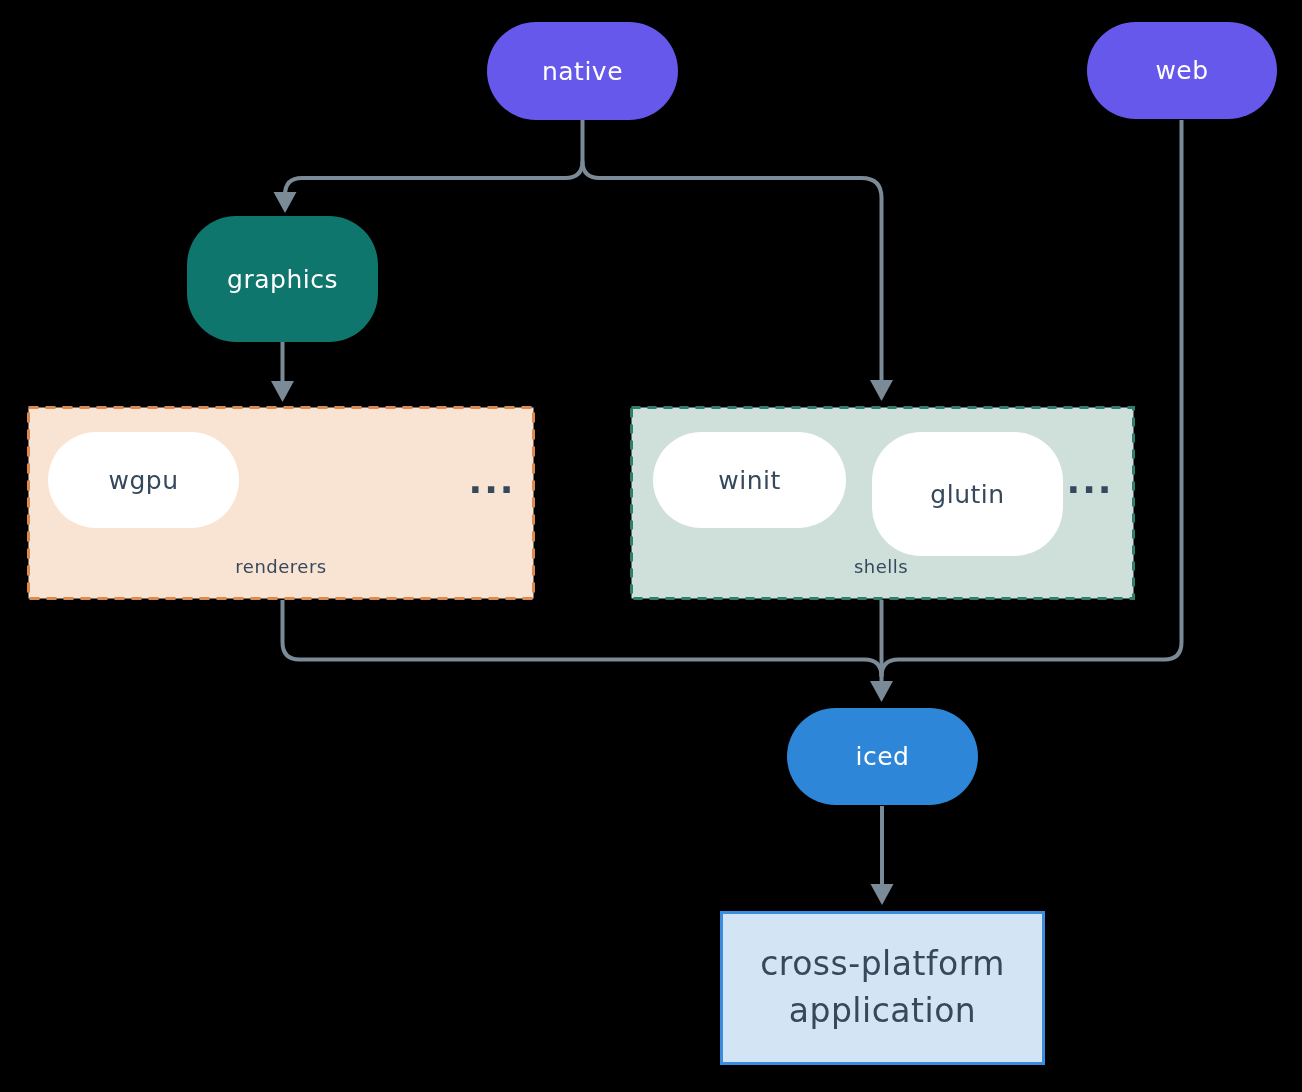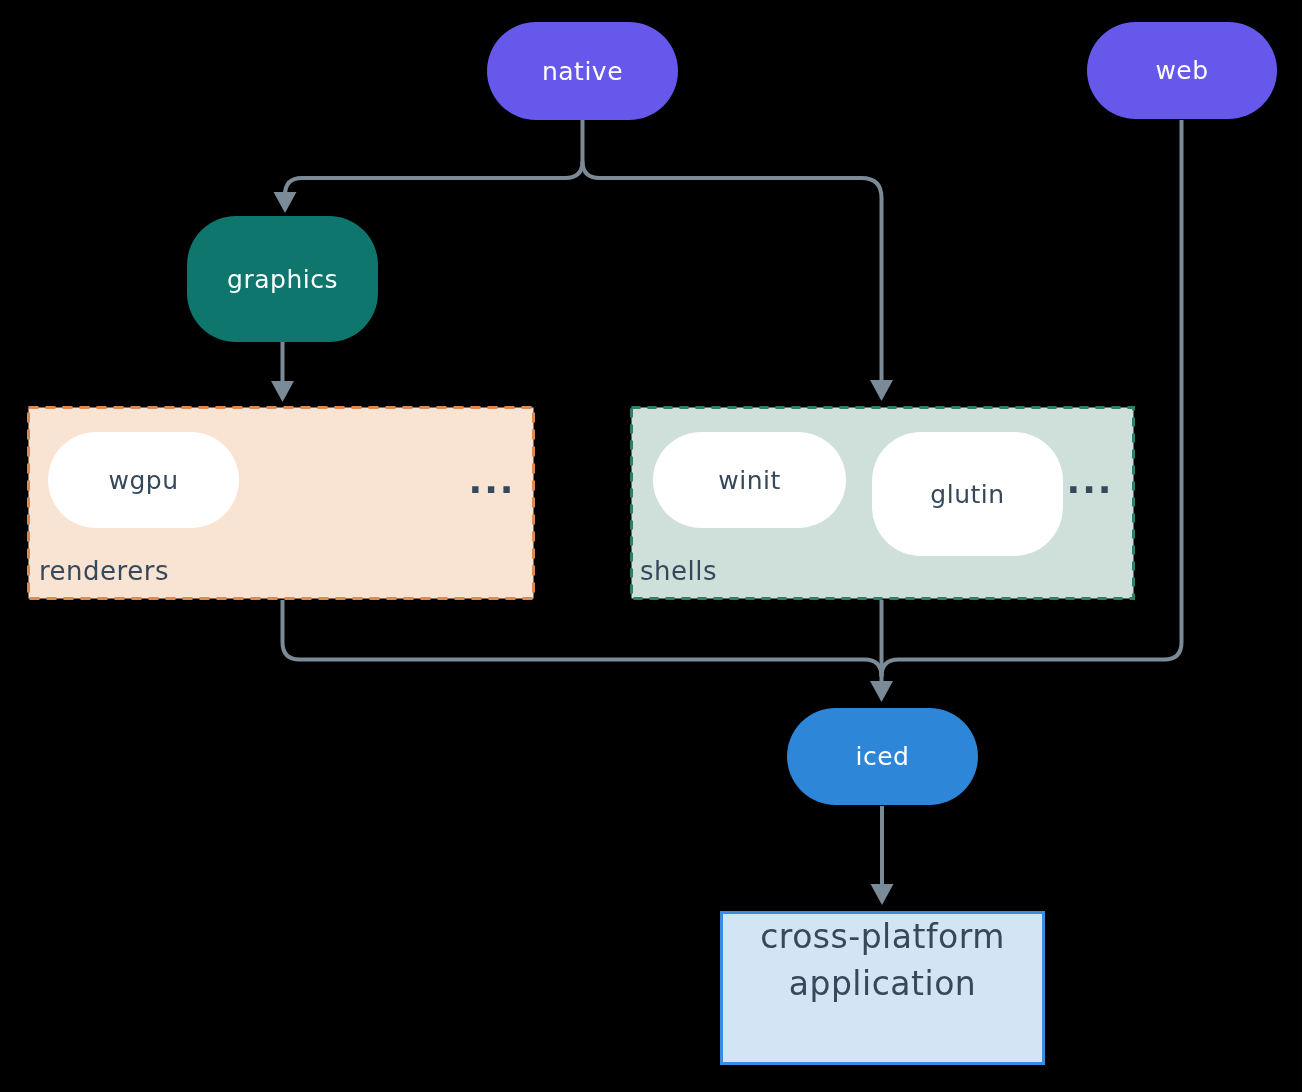--- a/index.html
+++ b/index.html
@@ -51,37 +51,37 @@
     color: #36495c;
     font-size: 36px;
     font-weight: 600;
     letter-spacing: 2px;
   }
   .dots.renderers-dots { left: 462px;  width: 60px; }
   .dots.shells-dots    { left: 1060px; width: 60px; }
   .group-label {
     position: absolute;
     color: #36495c;
-    font-size: 26px;
-    text-align: left;
+    font-size: 18px;
+    text-align: center;
     letter-spacing: 0.5px;
   }
   .group-label.renderers-label { left: 39px;  top: 556px; width: 484px; }
   .group-label.shells-label    { left: 640px; top: 556px; width: 482px; }
   .appbox {
     position: absolute;
     left: 720px; top: 911px;
     width: 325px; height: 154px;
     background: #d3e5f5;
     border: 3px solid #3a8cdf;
     box-sizing: border-box;
     display: flex;
     flex-direction: column;
     align-items: center;
-    justify-content: flex-start;
+    justify-content: center;
     color: #36495c;
     font-size: 33px;
     line-height: 1.42;
     font-weight: 500;
     letter-spacing: 0.5px;
   }
 </style>
 </head>
 <body>
 

